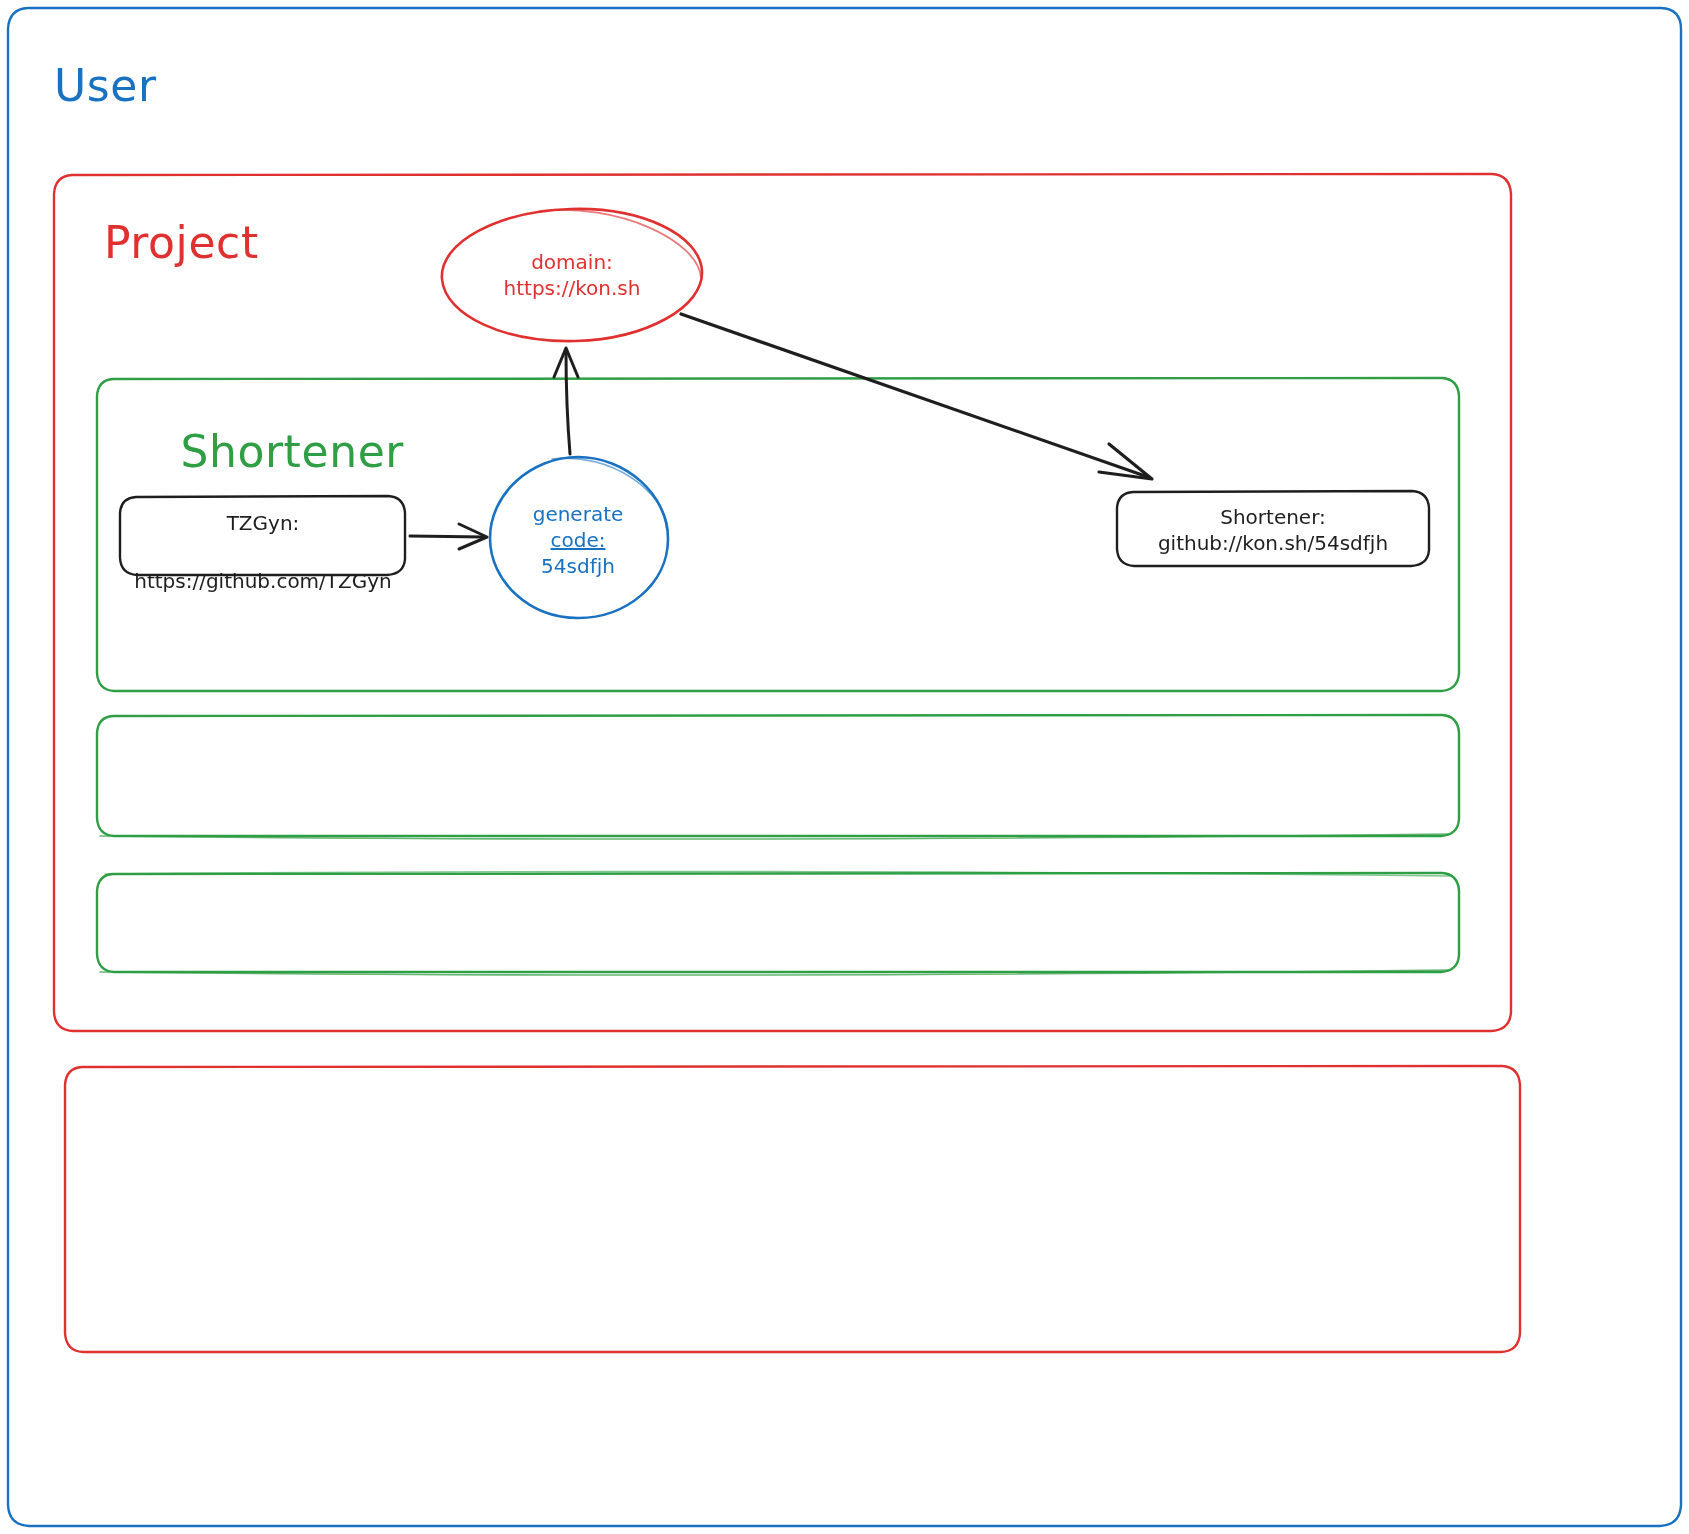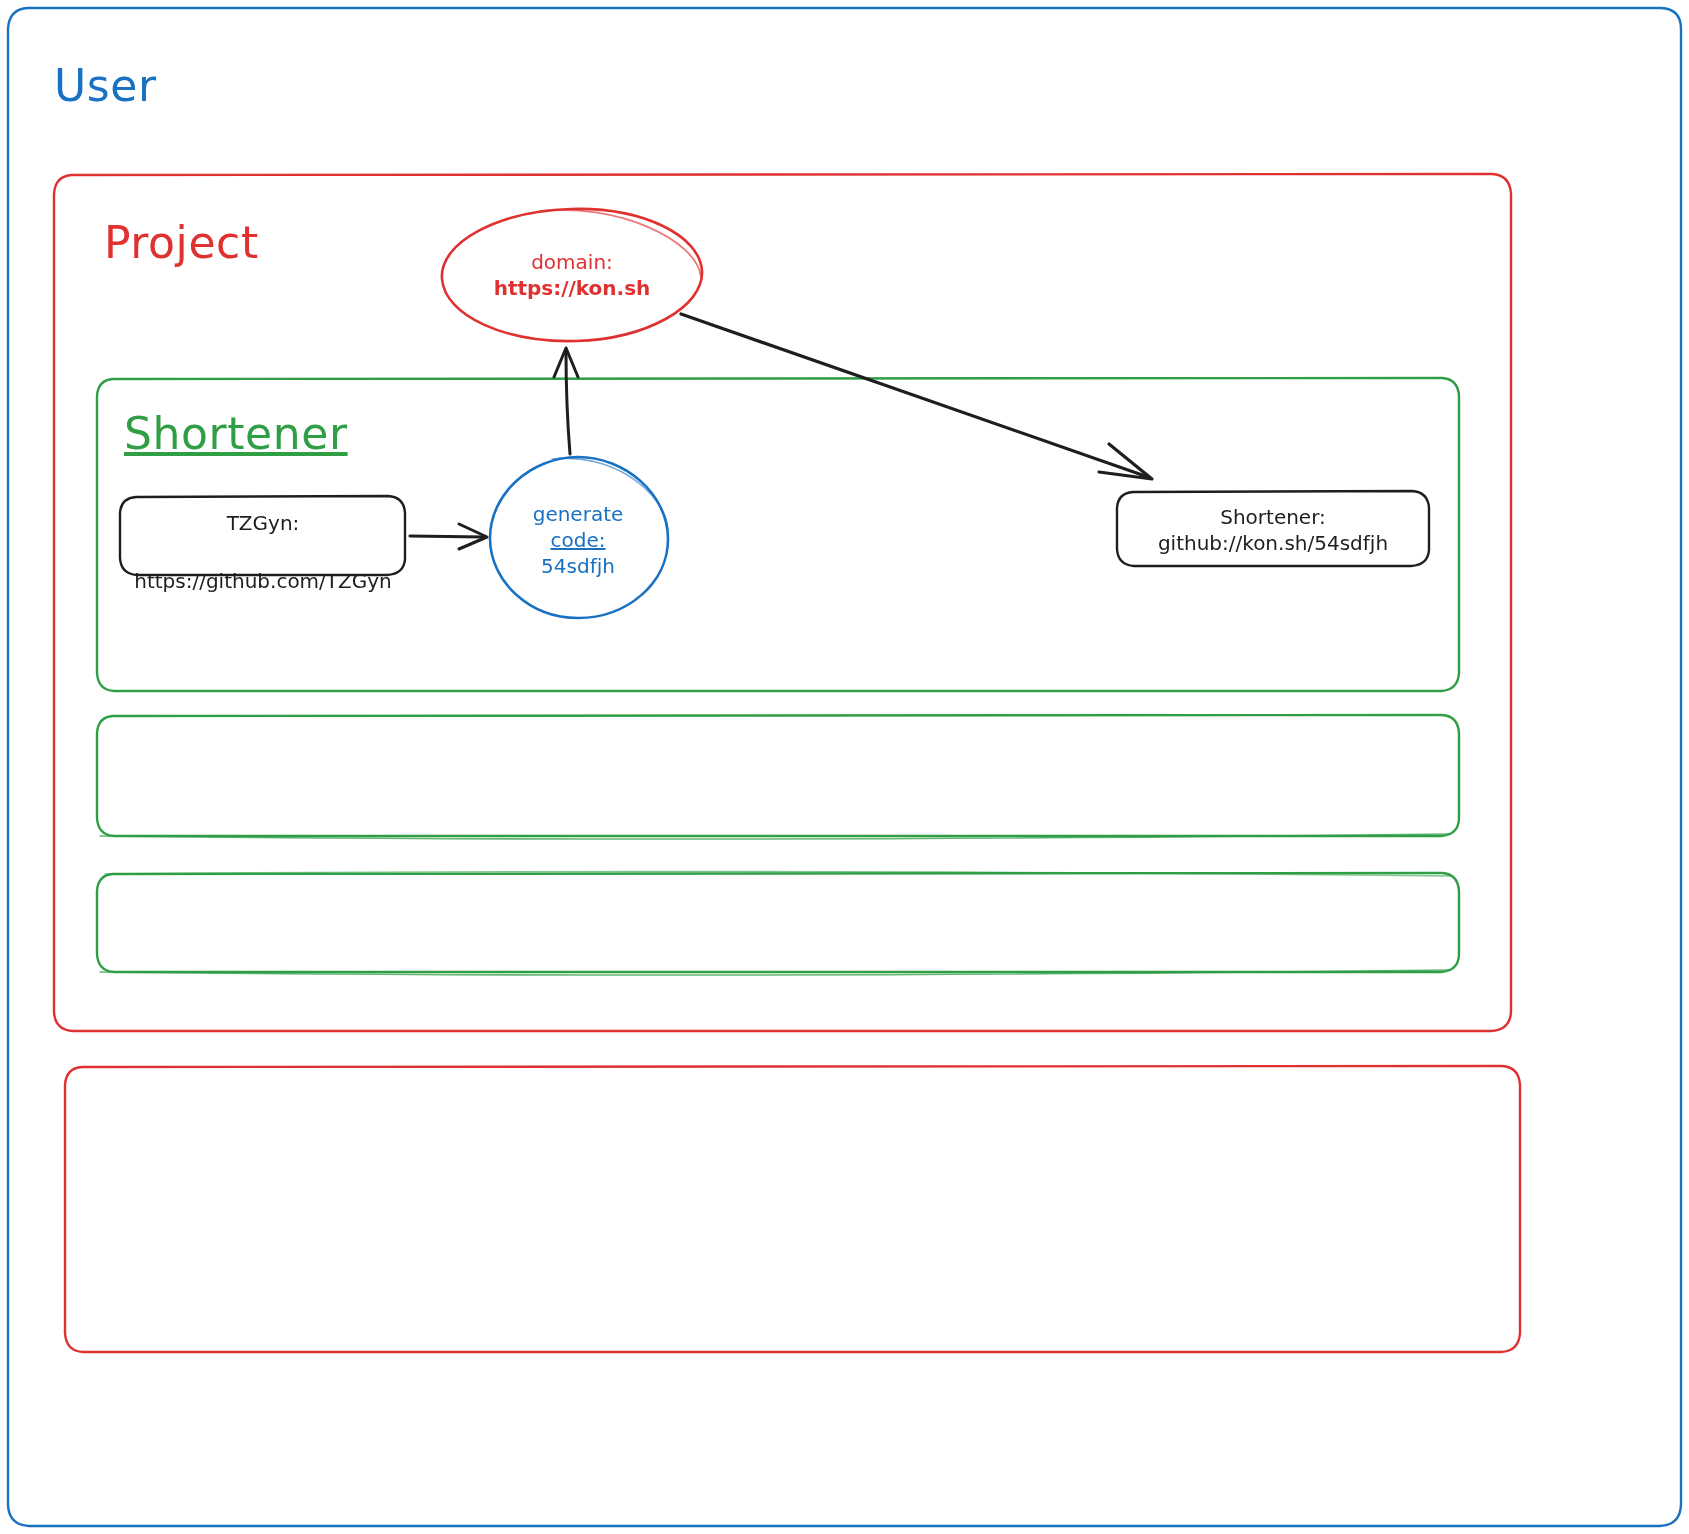--- a/index.html
+++ b/index.html
@@ -123,24 +123,24 @@
       <path d="M 681 314 L 1148 477" fill="none" stroke="#1e1e1e" stroke-width="3.2" stroke-linecap="round"></path>
       <path d="M 1109 444 L 1152 479 L 1099 472" fill="none" stroke="#1e1e1e" stroke-width="3.2" stroke-linecap="round" stroke-linejoin="round"></path>
     </g>
 
   </svg>
 
   <div class="lbl hand frame-title c-blue" style="left:54px; top:58px; width:180px; text-align:left;">User</div>
 
   <div class="lbl hand frame-title c-red" style="left:104px; top:215px; width:220px; text-align:left;">Project</div>
 
-  <div class="lbl hand frame-title c-green" style="left:124px; top:406px; width:280px; text-align:left;text-decoration:underline;">Shortener</div>
+  <div class="lbl hand frame-title c-green" style="left:124px; top:424px; width:280px; text-align:right;">Shortener</div>
 
   <div class="lbl node-text c-red" style="left:452px; top:250px; width:240px;">domain:</div>
-  <div class="lbl node-text c-red" style="left:452px; top:276px; width:240px;font-weight:bold;">https://kon.sh</div>
+  <div class="lbl node-text c-red" style="left:452px; top:276px; width:240px;">https://kon.sh</div>
 
   <div class="lbl node-text c-black" style="left:128px; top:511px; width:270px;">TZGyn:</div>
   <div class="lbl node-text c-black" style="left:128px; top:537px; width:270px;margin-top:32px;">https://github.com/TZGyn</div>
 
   <div class="lbl node-text c-blue" style="left:498px; top:502px; width:160px;">generate</div>
   <div class="lbl node-text c-blue" style="left:498px; top:528px; width:160px;text-decoration:underline;">code:</div>
   <div class="lbl node-text c-blue" style="left:498px; top:554px; width:160px;">54sdfjh</div>
 
   <div class="lbl node-text c-black" style="left:1125px; top:505px; width:296px;">Shortener:</div>
   <div class="lbl node-text c-black" style="left:1125px; top:531px; width:296px;">github://kon.sh/54sdfjh</div>

